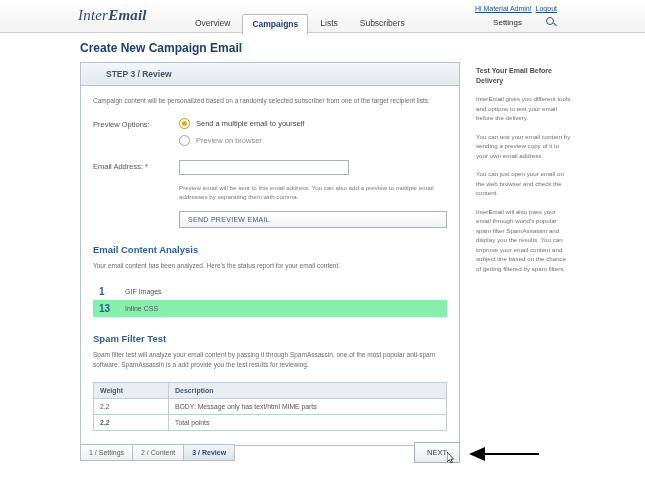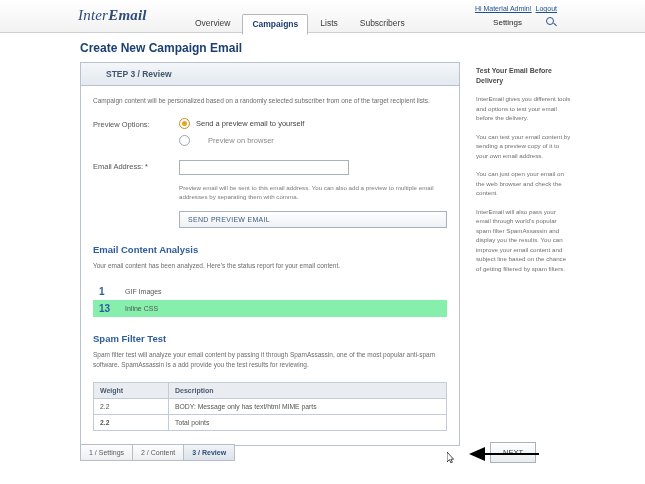--- a/index.html
+++ b/index.html
@@ -188,21 +188,21 @@
   }
   .radio.checked:after {
     content: "";
     position: absolute;
     left: 2px; top: 2px;
     width: 5px; height: 5px;
     border-radius: 50%;
     background: #e8a31d;
   }
   .radio-label { font-size: 7.5px; color: #444; }
-  .radio-label.muted { color: #8a8a8a; margin-left: 12px; }
+  .radio-label.muted { color: #8a8a8a; }
   .text-input {
     width: 162px;
     height: 11px;
     border: 1px solid #a9b2bb;
     background: #fff;
     font-size: 7px;
     padding: 1px 3px;
     color: #333;
     font-family: "Liberation Sans", sans-serif;
   }
@@ -284,21 +284,21 @@
     font-size: 6.2px;
     color: #6f6f6f;
     line-height: 9.5px;
     margin-bottom: 9px;
   }
   
   .footer {
     position: absolute;
     left: 80px;
     top: 441px;
-    width: 456px;
+    width: 380px;
     height: 26px;
   }
   .steps {
     position: absolute;
     left: 0;
     top: 3px;
     display: flex;
   }
   .step-tab {
     font-size: 7px;
@@ -374,21 +374,21 @@
     <div class="step-head">STEP 3 / Review</div>
     <div class="panel-body">
 
       <div class="sec-desc">Campaign content will be personalized based on a randomly selected subscriber from one of the target recipient lists.</div>
 
       <div class="form-row">
         <div class="form-label">Preview Options:</div>
         <div class="radio-group">
           <div>
             <span class="radio checked"></span>
-            <span class="radio-label">Send a preview email to yourself</span>
+            <span class="radio-label">Send a multiple email to yourself</span>
           </div>
           <div>
             <span class="radio"></span>
             <span class="radio-label muted">Preview on browser</span>
           </div>
         </div>
       </div>
 
       <div class="form-row">
         <div class="form-label">Email Address: *</div>

